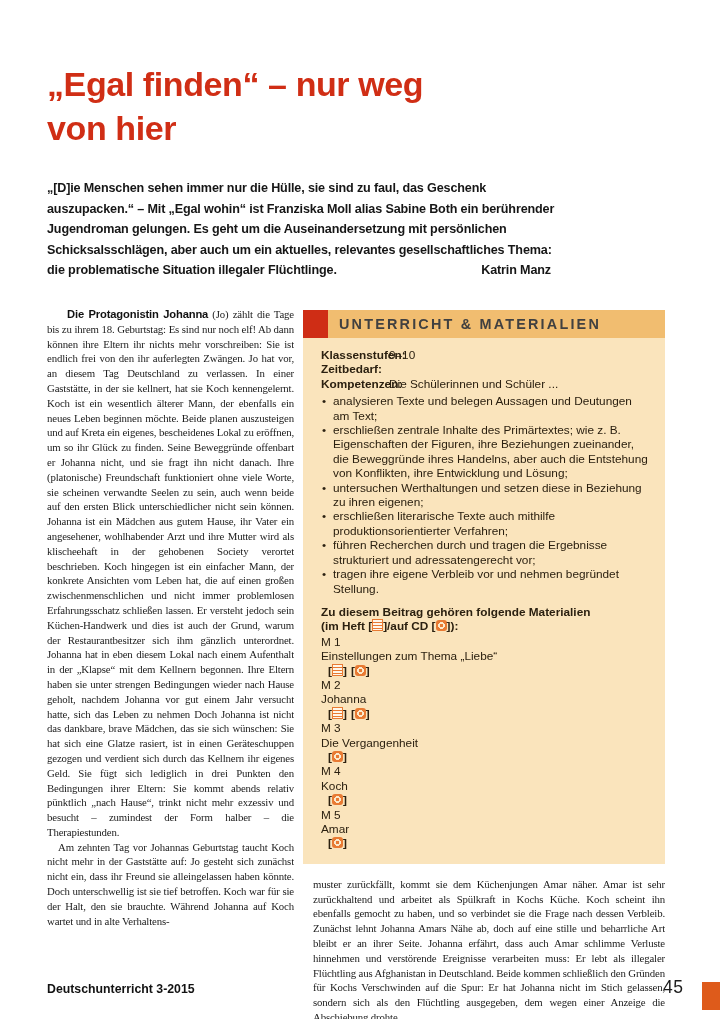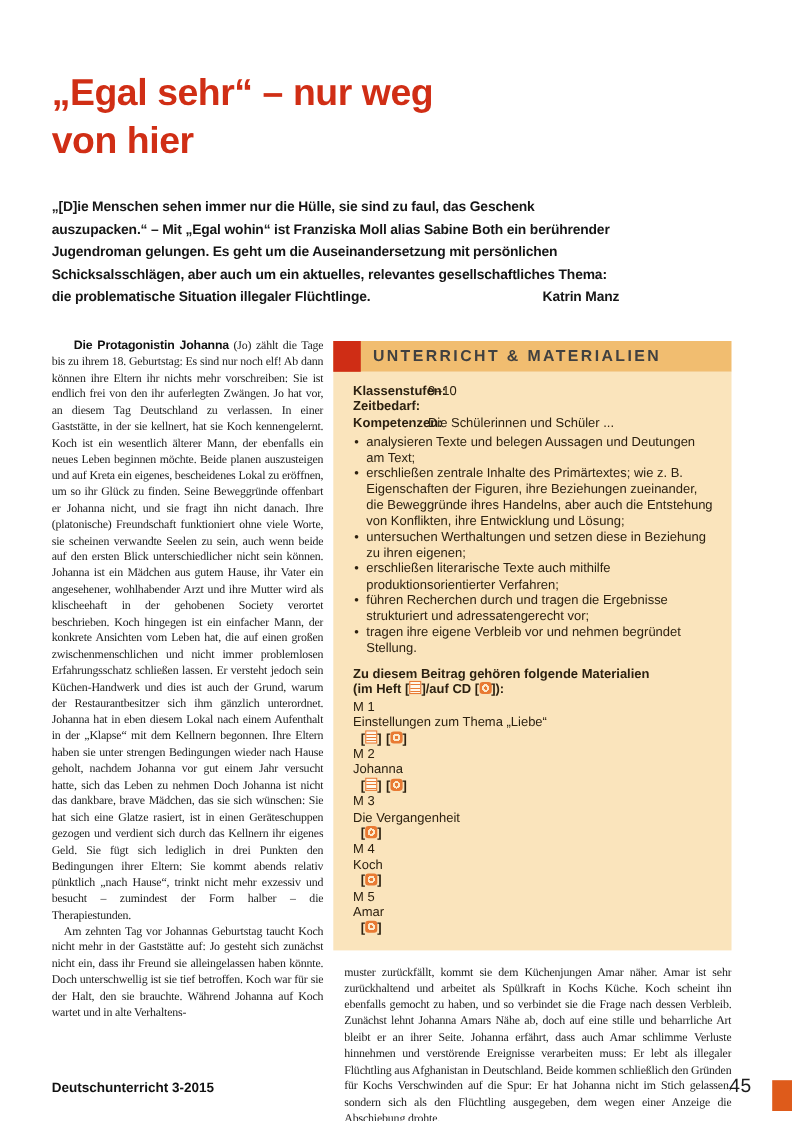--- a/index.html
+++ b/index.html
@@ -12,21 +12,21 @@
     position:absolute;left:47px;top:62px;margin:0;width:620px;
     font-family:"Liberation Sans",sans-serif;font-weight:700;
     font-size:34px;line-height:44px;letter-spacing:-0.4px;color:#d02e15;
   }
   .title .tl{display:block;}
   .intro{
     position:absolute;left:47px;top:178px;width:516px;
     font-family:"Liberation Sans",sans-serif;font-weight:700;
     font-size:12.6px;line-height:20.6px;letter-spacing:-0.15px;color:#161616;
   }
-  .intro .author{position:absolute;right:0;bottom:0;font-weight:700;}
+  .intro .author{position:absolute;right:12px;bottom:0;font-weight:700;}
   .col-left{
     position:absolute;left:47px;top:307px;width:247px;height:662px;overflow:hidden;
   }
   .body-p{
     margin:0;font-family:"Liberation Serif",serif;font-size:10.8px;line-height:14.8px;
     letter-spacing:-0.15px;text-align:justify;color:#1b1b1b;
   }
   .body-p .lead{
     font-family:"Liberation Sans",sans-serif;font-weight:700;font-size:11.2px;color:#111;padding-left:20px;
   }
@@ -79,21 +79,21 @@
   .page-tab{
     position:absolute;left:702px;top:982px;width:18px;height:28px;background:#de5b1b;
   }
 </style>
 </head>
 <body>
 
 <div>
 
   <h1 class="title">
-    <span class="tl">„Egal sehr“ – nur weg</span>
+    <span class="tl">„Egal finden“ – nur weg</span>
     <span class="tl">von hier</span>
   </h1>
 
   <div class="intro">
     <span>„[D]ie Menschen sehen immer nur die Hülle, sie sind zu faul, das Geschenk auszupacken.“ – Mit „Egal wohin“ ist Franziska Moll alias Sabine Both ein berührender Jugendroman gelungen. Es geht um die Auseinandersetzung mit persönlichen Schicksalsschlägen, aber auch um ein aktuelles, relevantes gesellschaftliches Thema: die problematische Situation illegaler Flüchtlinge.</span>
     <span class="author">Katrin Manz</span>
   </div>
 
   <div class="col-left">
     <p class="body-p"><strong class="lead">Die Protagonistin Johanna</strong><span> (Jo) zählt die Tage bis zu ihrem 18. Geburtstag: Es sind nur noch elf! Ab dann können ihre Eltern ihr nichts mehr vorschreiben: Sie ist endlich frei von den ihr auferlegten Zwängen. Jo hat vor, an diesem Tag Deutschland zu verlassen. In einer Gaststätte, in der sie kellnert, hat sie Koch kennengelernt. Koch ist ein wesentlich älterer Mann, der ebenfalls ein neues Leben beginnen möchte. Beide planen auszusteigen und auf Kreta ein eigenes, bescheidenes Lokal zu eröffnen, um so ihr Glück zu finden. Seine Beweggründe offenbart er Johanna nicht, und sie fragt ihn nicht danach. Ihre (platonische) Freundschaft funktioniert ohne viele Worte, sie scheinen verwandte Seelen zu sein, auch wenn beide auf den ersten Blick unterschiedlicher nicht sein können. Johanna ist ein Mädchen aus gutem Hause, ihr Vater ein angesehener, wohlhabender Arzt und ihre Mutter wird als klischeehaft in der gehobenen Society verortet beschrieben. Koch hingegen ist ein einfacher Mann, der konkrete Ansichten vom Leben hat, die auf einen großen zwischenmenschlichen und nicht immer problemlosen Erfahrungsschatz schließen lassen. Er versteht jedoch sein Küchen-Handwerk und dies ist auch der Grund, warum der Restaurantbesitzer sich ihm gänzlich unterordnet. Johanna hat in eben diesem Lokal nach einem Aufenthalt in der „Klapse“ mit dem Kellnern begonnen. Ihre Eltern haben sie unter strengen Bedingungen wieder nach Hause geholt, nachdem Johanna vor gut einem Jahr versucht hatte, sich das Leben zu nehmen Doch Johanna ist nicht das dankbare, brave Mädchen, das sie sich wünschen: Sie hat sich eine Glatze rasiert, ist in einen Geräteschuppen gezogen und verdient sich durch das Kellnern ihr eigenes Geld. Sie fügt sich lediglich in drei Punkten den Bedingungen ihrer Eltern: Sie kommt abends relativ pünktlich „nach Hause“, trinkt nicht mehr exzessiv und besucht – zumindest der Form halber – die Therapiestunden.</span></p>

